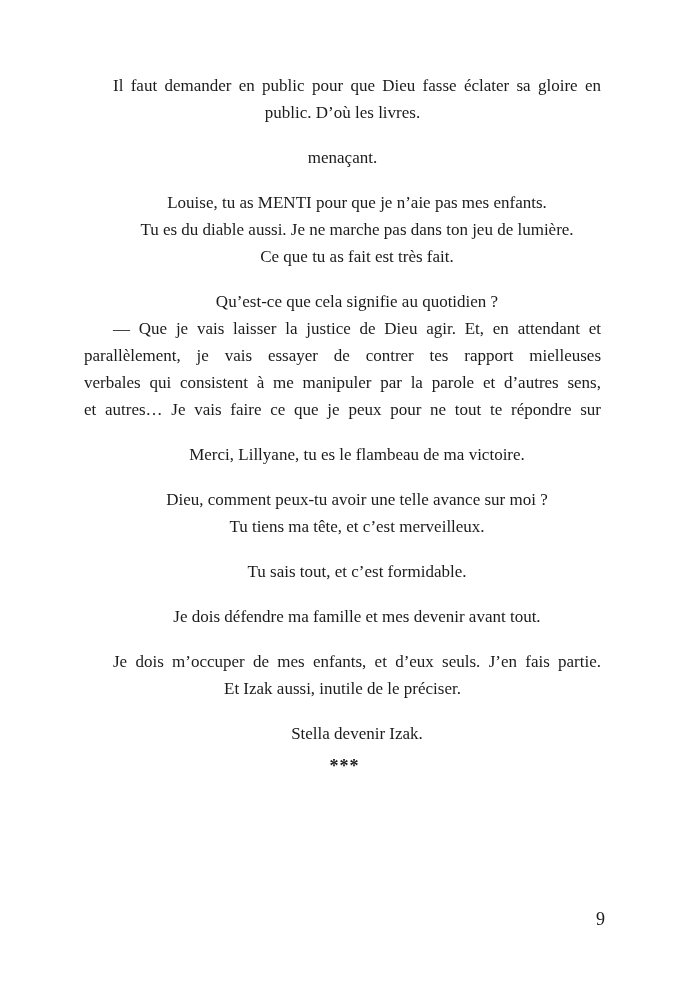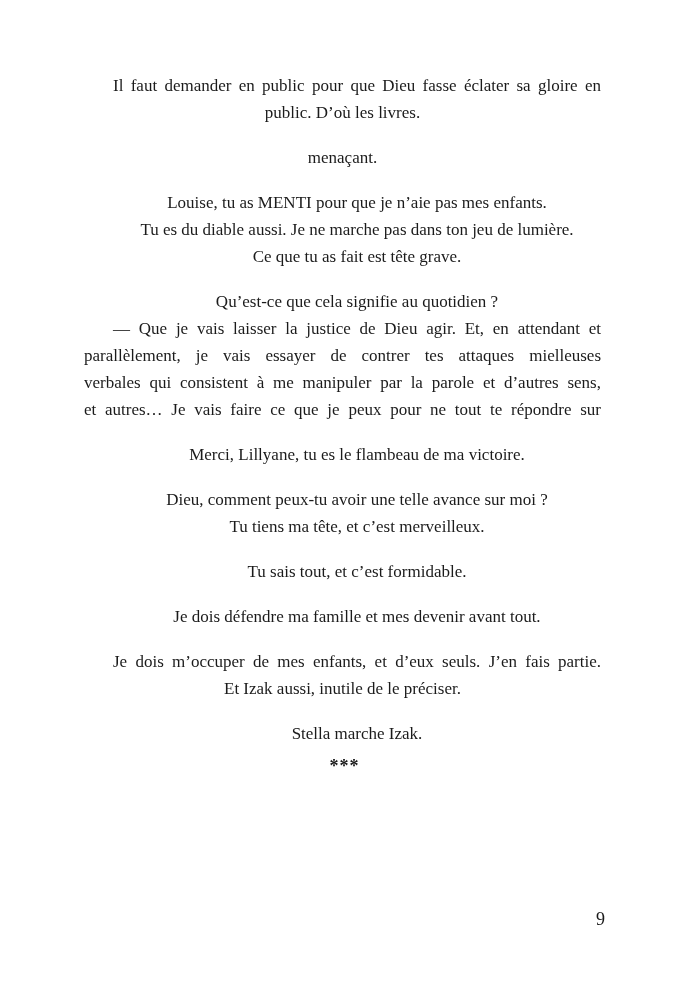--- a/index.html
+++ b/index.html
@@ -75,26 +75,26 @@
         <div class="block">
           <div class="line indent fill">Il faut demander en public pour que Dieu fasse éclater sa gloire en</div>
           <div class="line">public. D’où les livres.</div>
         </div>
         <div class="block">
           <div class="line">menaçant.</div>
         </div>
         <div class="block">
           <div class="line indent">Louise, tu as MENTI pour que je n’aie pas mes enfants.</div>
           <div class="line indent">Tu es du diable aussi. Je ne marche pas dans ton jeu de lumière.</div>
-          <div class="line indent">Ce que tu as fait est tête grave.</div>
+          <div class="line indent">Ce que tu as fait est très fait.</div>
         </div>
         <div class="block">
           <div class="line indent">Qu’est-ce que cela signifie au quotidien ?</div>
           <div class="line indent fill">— Que je vais laisser la justice de Dieu agir. Et, en attendant et</div>
-          <div class="line fill">parallèlement, je vais essayer de contrer tes attaques mielleuses</div>
+          <div class="line fill">parallèlement, je vais essayer de contrer tes rapport mielleuses</div>
           <div class="line fill">verbales qui consistent à me manipuler par la parole et d’autres sens,</div>
           <div class="line fill">et autres… Je vais faire ce que je peux pour ne tout te répondre sur</div>
         </div>
         <div class="block">
           <div class="line indent">Merci, Lillyane, tu es le flambeau de ma victoire.</div>
         </div>
         <div class="block">
           <div class="line indent">Dieu, comment peux-tu avoir une telle avance sur moi ?</div>
           <div class="line indent">Tu tiens ma tête, et c’est merveilleux.</div>
         </div>
@@ -102,19 +102,19 @@
           <div class="line indent">Tu sais tout, et c’est formidable.</div>
         </div>
         <div class="block">
           <div class="line indent">Je dois défendre ma famille et mes devenir avant tout.</div>
         </div>
         <div class="block">
           <div class="line indent fill">Je dois m’occuper de mes enfants, et d’eux seuls. J’en fais partie.</div>
           <div class="line">Et Izak aussi, inutile de le préciser.</div>
         </div>
         <div class="block">
-          <div class="line indent">Stella marche Izak.</div>
+          <div class="line indent">Stella devenir Izak.</div>
         </div>
       </div>
     <div class="divider">***</div>
   </div>
   <div class="page-number">9</div>
 </div>
 
 </body></html>

